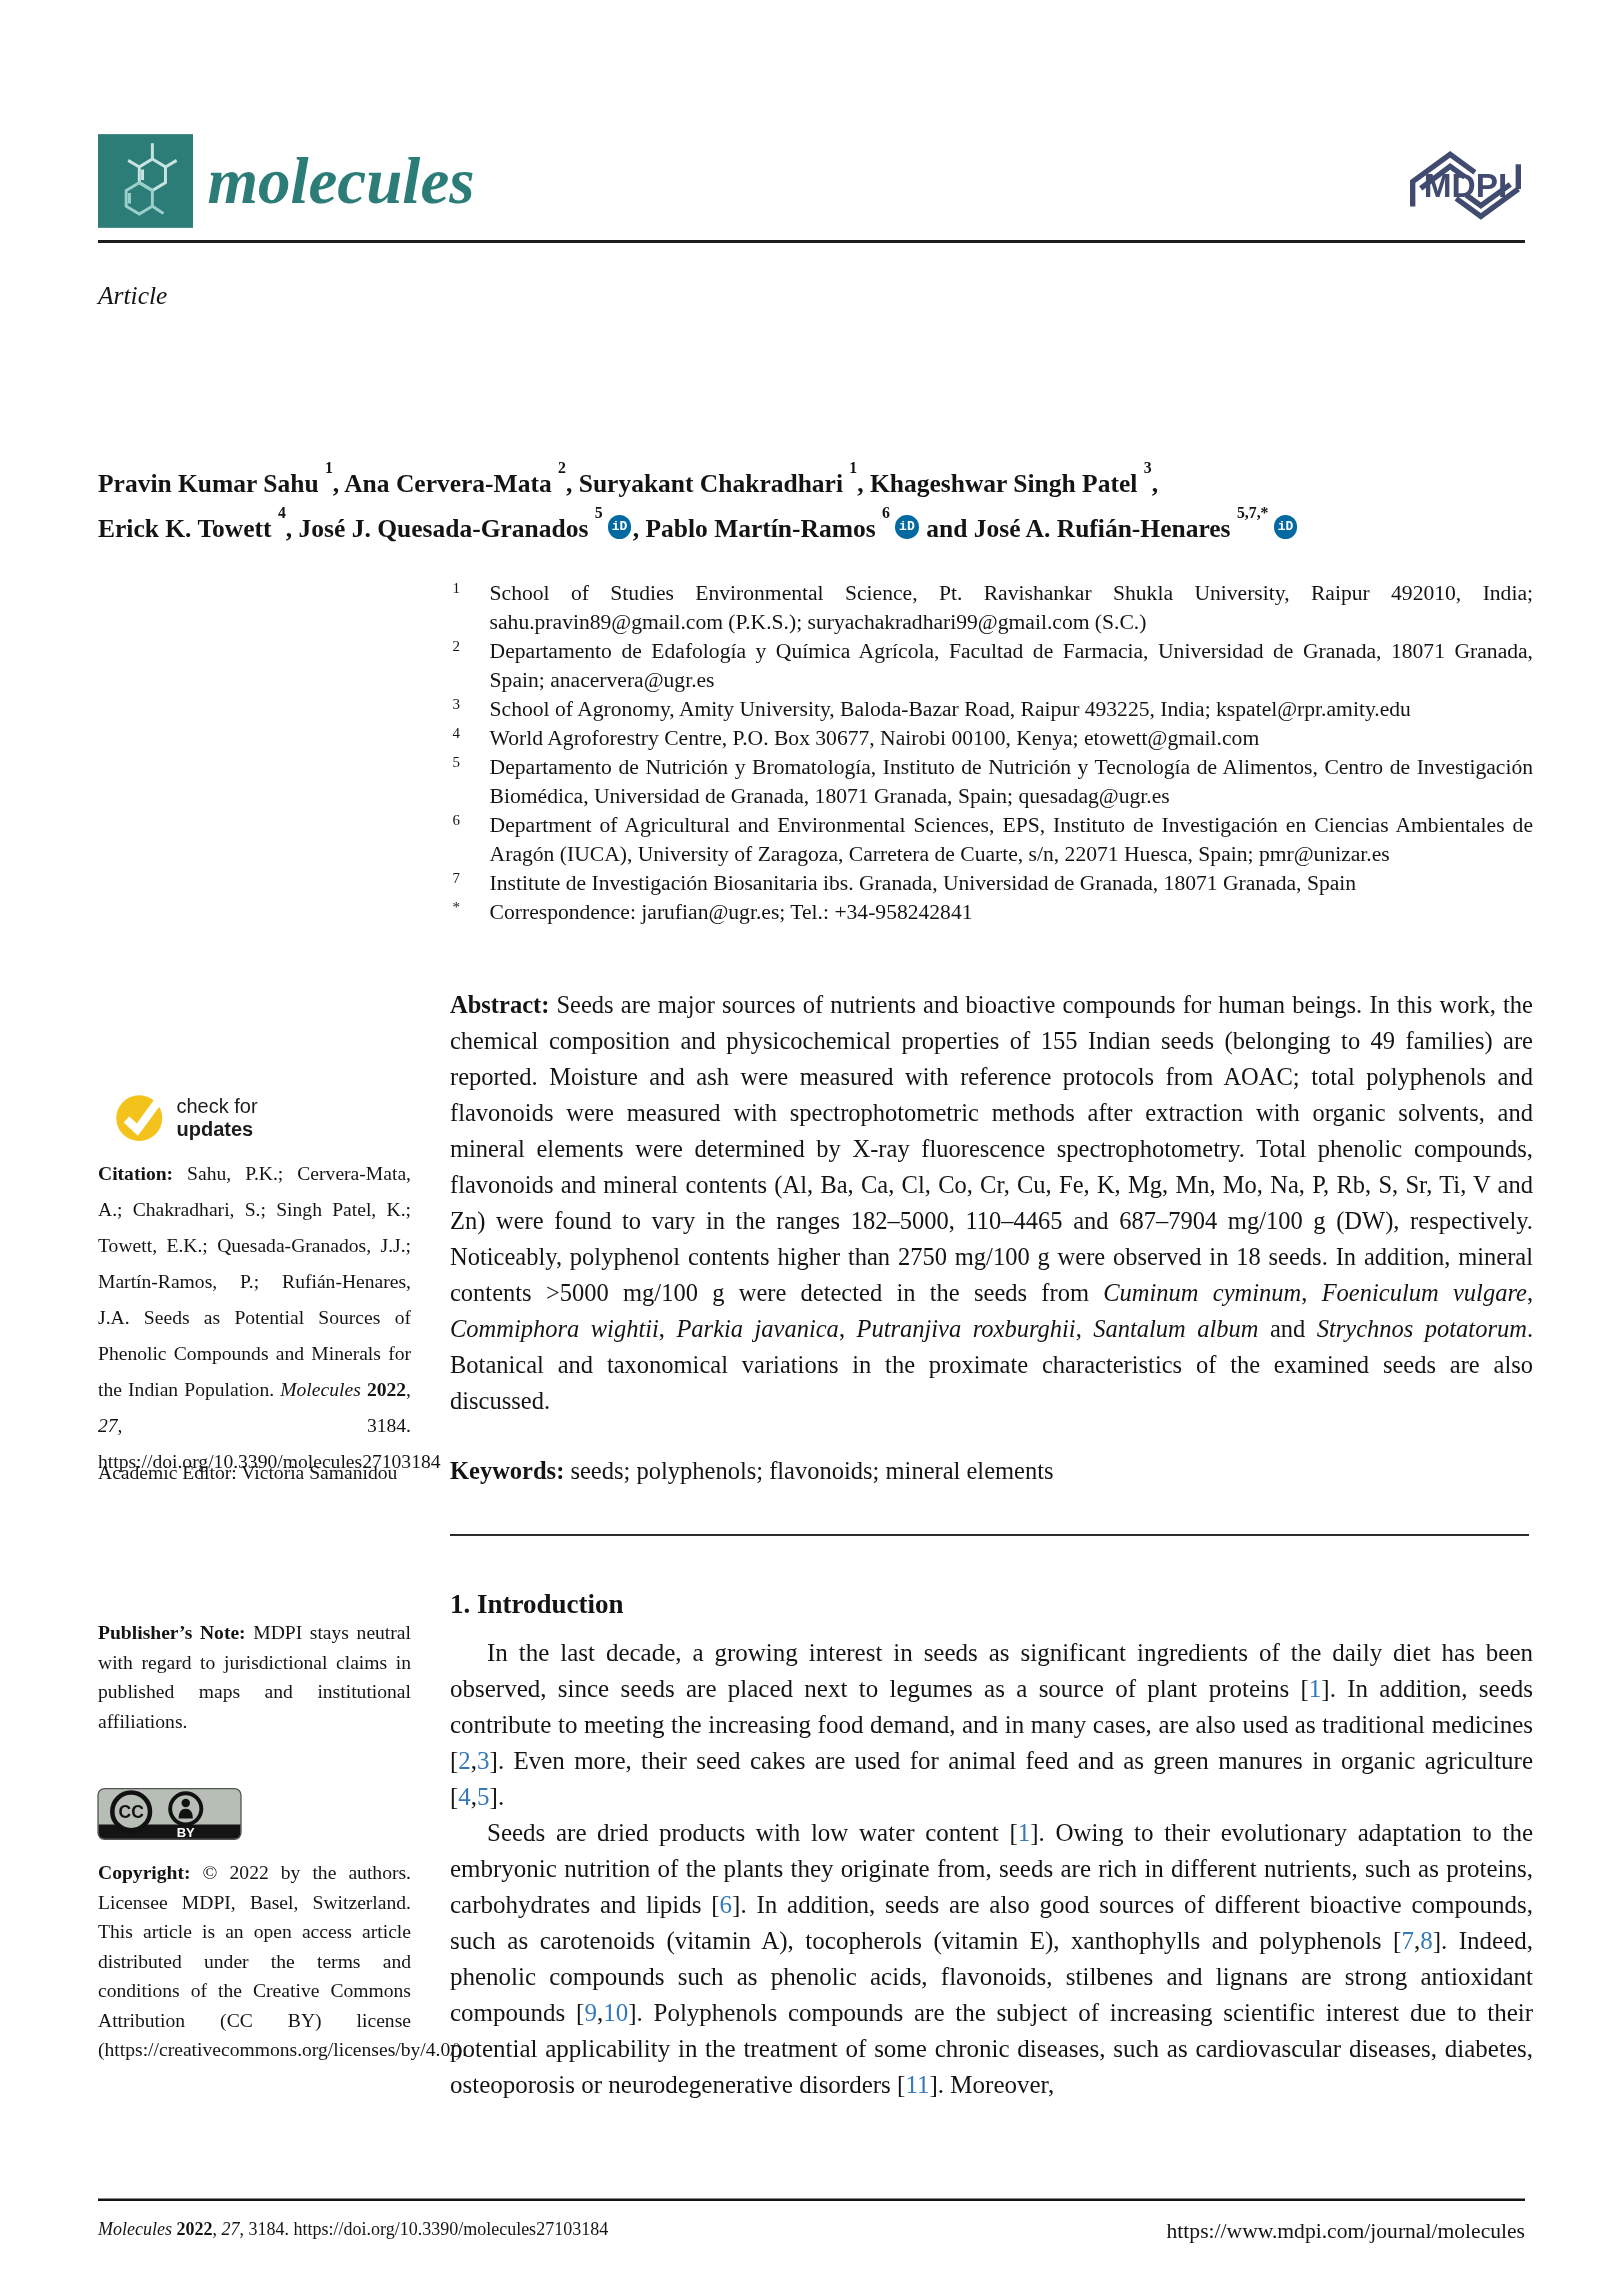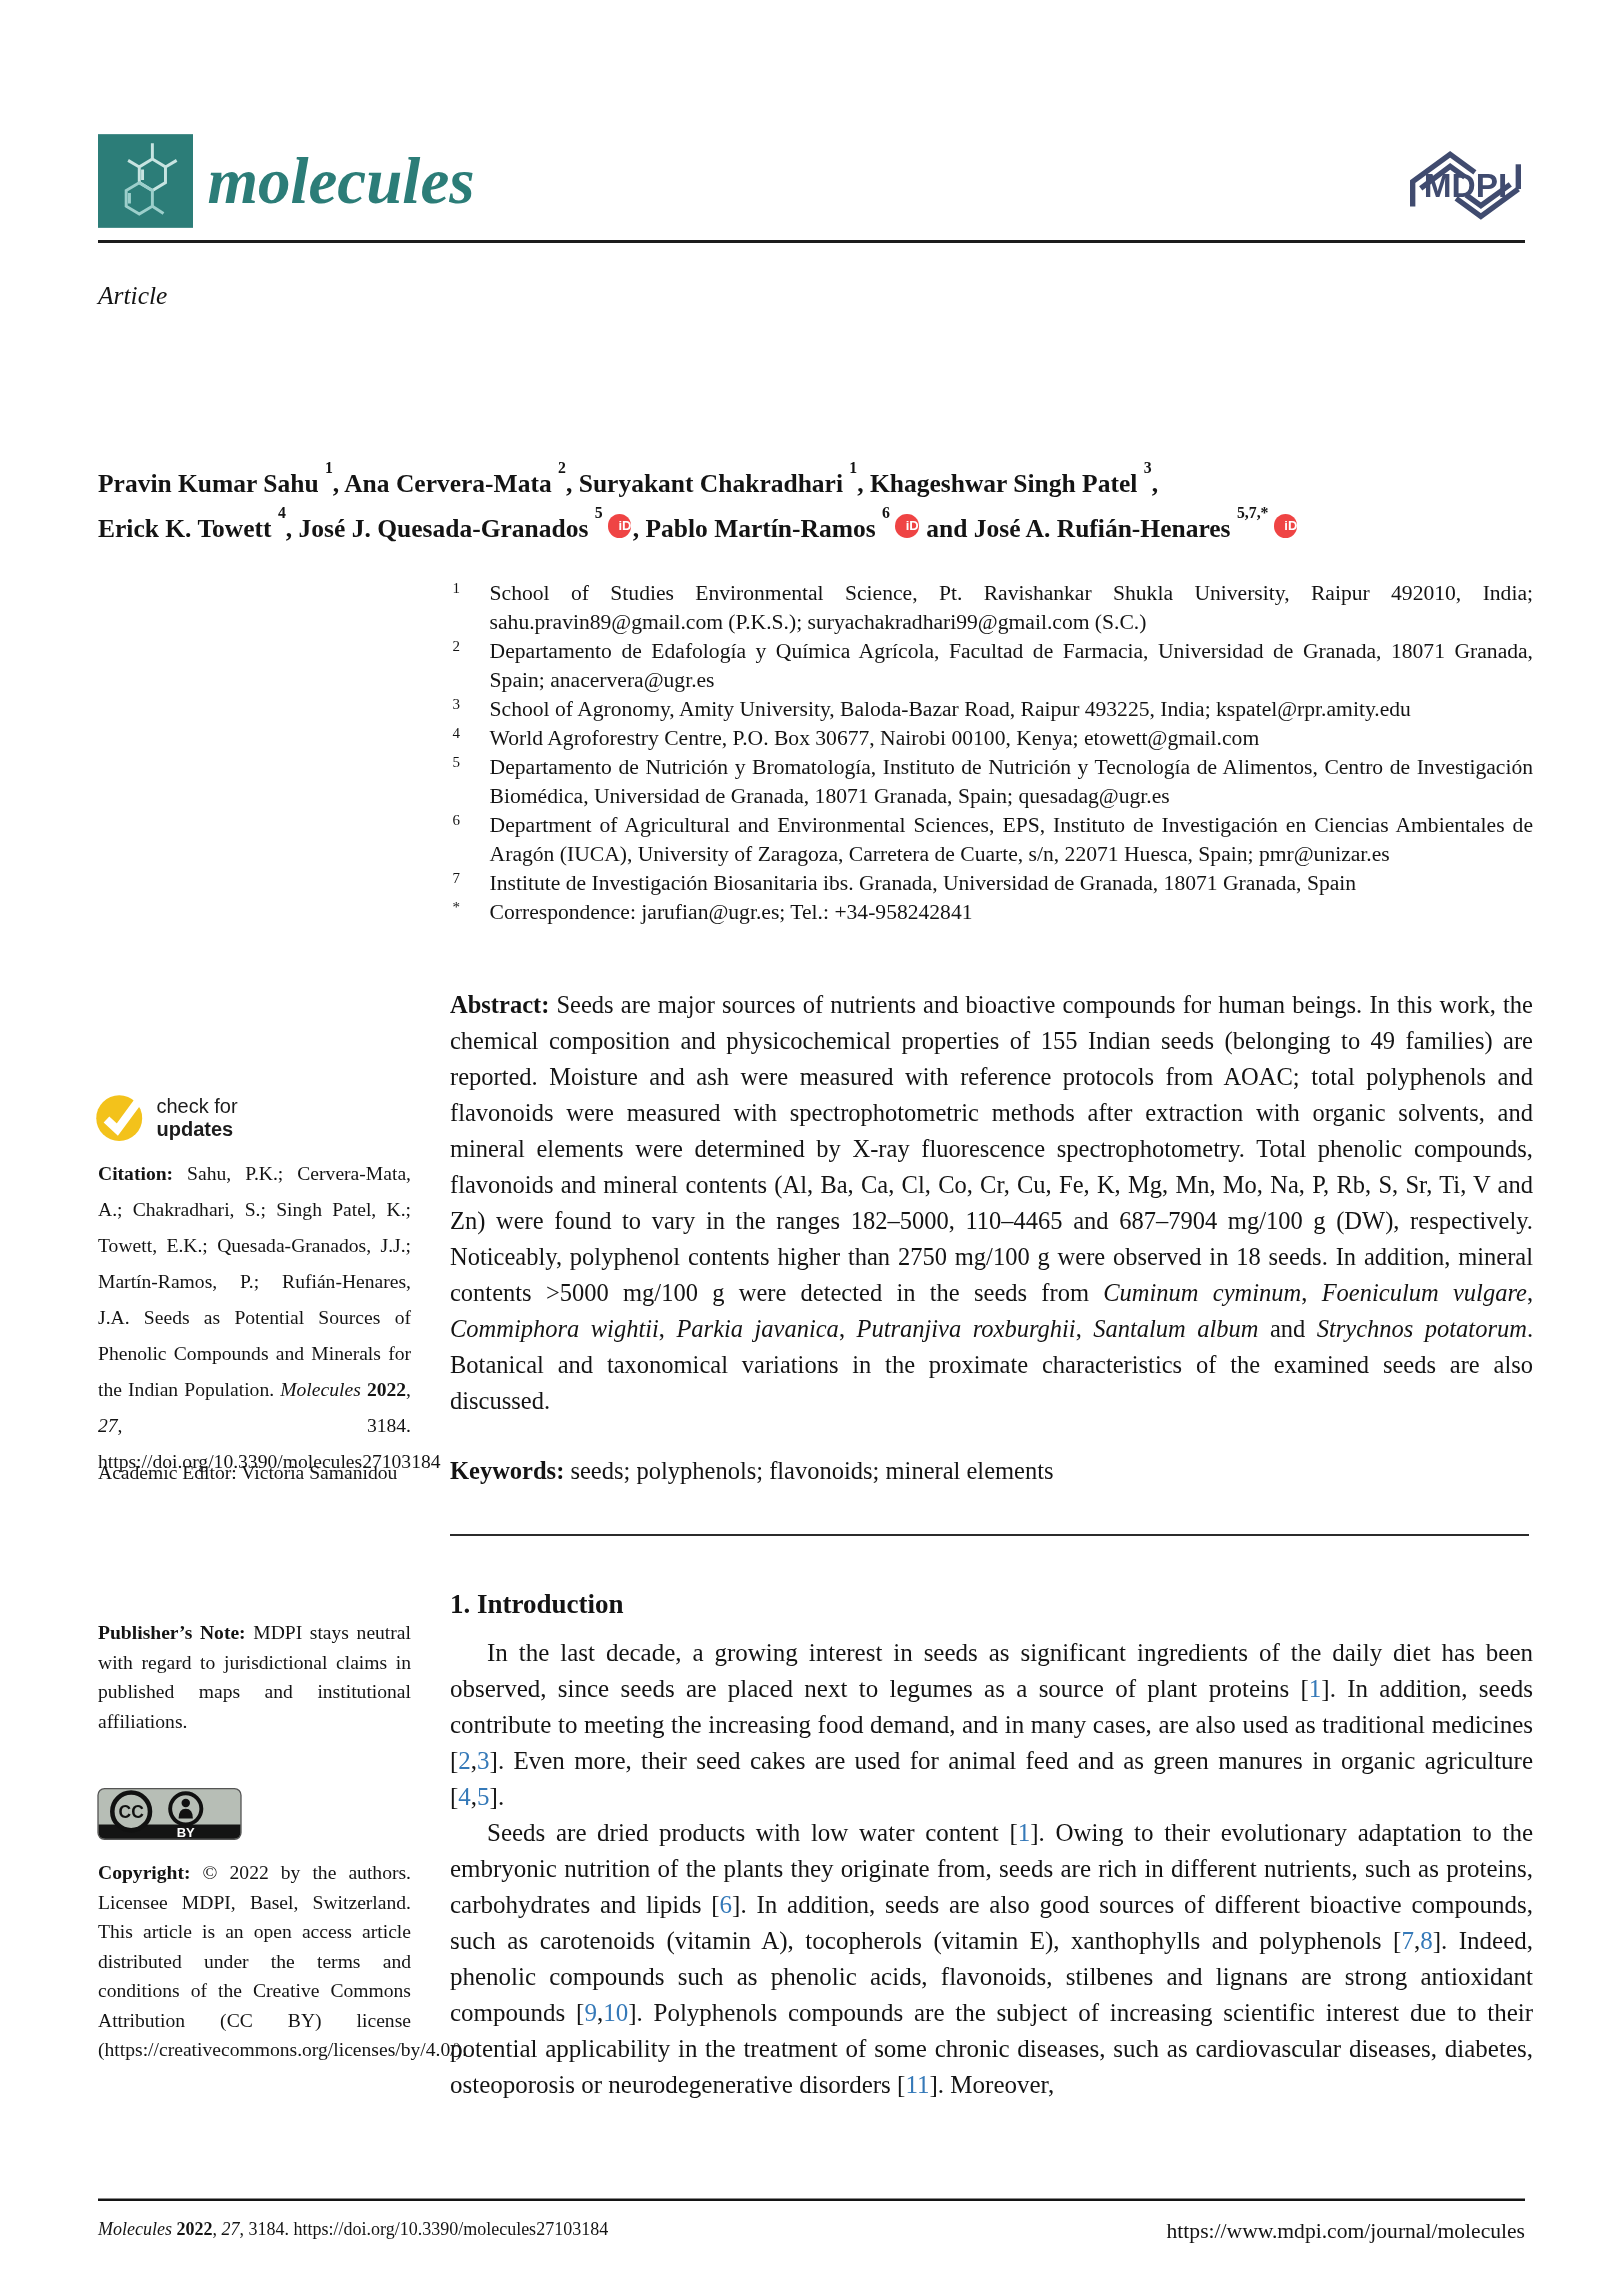--- a/index.html
+++ b/index.html
@@ -12,36 +12,36 @@
   
   .logo-row{left:98px;top:134px;display:flex;align-items:center;}
   .logo-icon{width:95px;height:94px;display:block;}
   .journal-name{font-size:65px;font-style:italic;font-weight:bold;color:#2c7d78;margin-left:14.4px;line-height:94px;}
   .mdpi-logo{left:1406px;top:144px;width:119px;height:82px;}
   .header-rule{left:98px;top:240px;width:1427px;height:2.6px;background:#1d1d1d;}
   .article-type{left:98px;top:281px;font-size:25.5px;font-style:italic;}
   .title{left:98px;top:321px;width:1244px;font-size:41px;font-weight:bold;line-height:48px;letter-spacing:-0.3px;}
   .authors{left:98px;top:458px;width:1401px;font-size:25.5px;font-weight:bold;line-height:38px;}
   .authors sup,.aff .num,.sup{font-size:0.62em;position:relative;top:-0.55em;}
-  .orcid{display:inline-block;width:23.6px;height:23.6px;border-radius:50%;background:#ef4444;color:#fff;
-         font-family:Liberation Sans, sans-serif;font-weight:bold;font-style:normal;font-size:13px;
-         line-height:23.6px;text-align:right;vertical-align:0.45em;margin:0 1.3px 0 5.2px;}
+  .orcid{display:inline-block;width:23.6px;height:23.6px;border-radius:50%;background:#0369a1;color:#fff;
+         font-family:Liberation Mono, monospace;font-weight:bold;font-style:normal;font-size:13px;
+         line-height:23.6px;text-align:center;vertical-align:0.45em;margin:0 1.3px 0 5.2px;}
   
   .affiliations{left:450px;top:579px;width:1083px;font-size:21.6px;line-height:29px;text-align:justify;}
   .aff{display:flex;}
   .aff .num{flex:0 0 37px;top:0;padding-top:0;transform:translateY(-5.2px);font-size:15px;padding-left:2.6px;}
   .aff .atext{flex:1;}
   .abstract{left:450px;top:987px;width:1083px;font-size:24.5px;line-height:36px;text-align:justify;}
   .keywords{left:450px;top:1457px;width:1083px;font-size:24.5px;}
   .section-divider{left:450px;top:1534px;width:1079px;height:2px;background:#2b2b2b;}
   .intro-heading{left:450px;top:1589px;font-size:27px;font-weight:bold;}
   .body-text{left:450px;top:1635px;width:1083px;font-size:25px;line-height:36px;text-align:justify;}
   .body-text .para{text-indent:37px;}
   
-  .crossmark{left:95px;top:1092px;display:flex;align-items:center;}
+  .crossmark{left:115px;top:1092px;display:flex;align-items:center;}
   .crossmark svg{width:51px;height:51px;}
   .crossmark .cm-text{margin-left:10.5px;font-family:"Liberation Sans","DejaVu Sans",sans-serif;
                       font-size:20px;line-height:23px;color:#1c1c1c;}
   .citation-block{left:98px;top:1156px;width:313px;font-size:19.6px;line-height:36px;text-align:justify;}
   .academic-editor{left:98px;top:1462px;width:340px;font-size:19.6px;white-space:nowrap;}
   .dates{left:98px;top:1511px;width:313px;font-size:19.6px;line-height:31px;}
   .pub-note{left:98px;top:1618px;width:313px;font-size:19.6px;line-height:29.5px;text-align:justify;}
   .cc-badge{left:97px;top:1788px;width:145px;height:52px;}
   .copyright{left:98px;top:1858px;width:313px;font-size:19.6px;line-height:29.5px;text-align:justify;}
   

